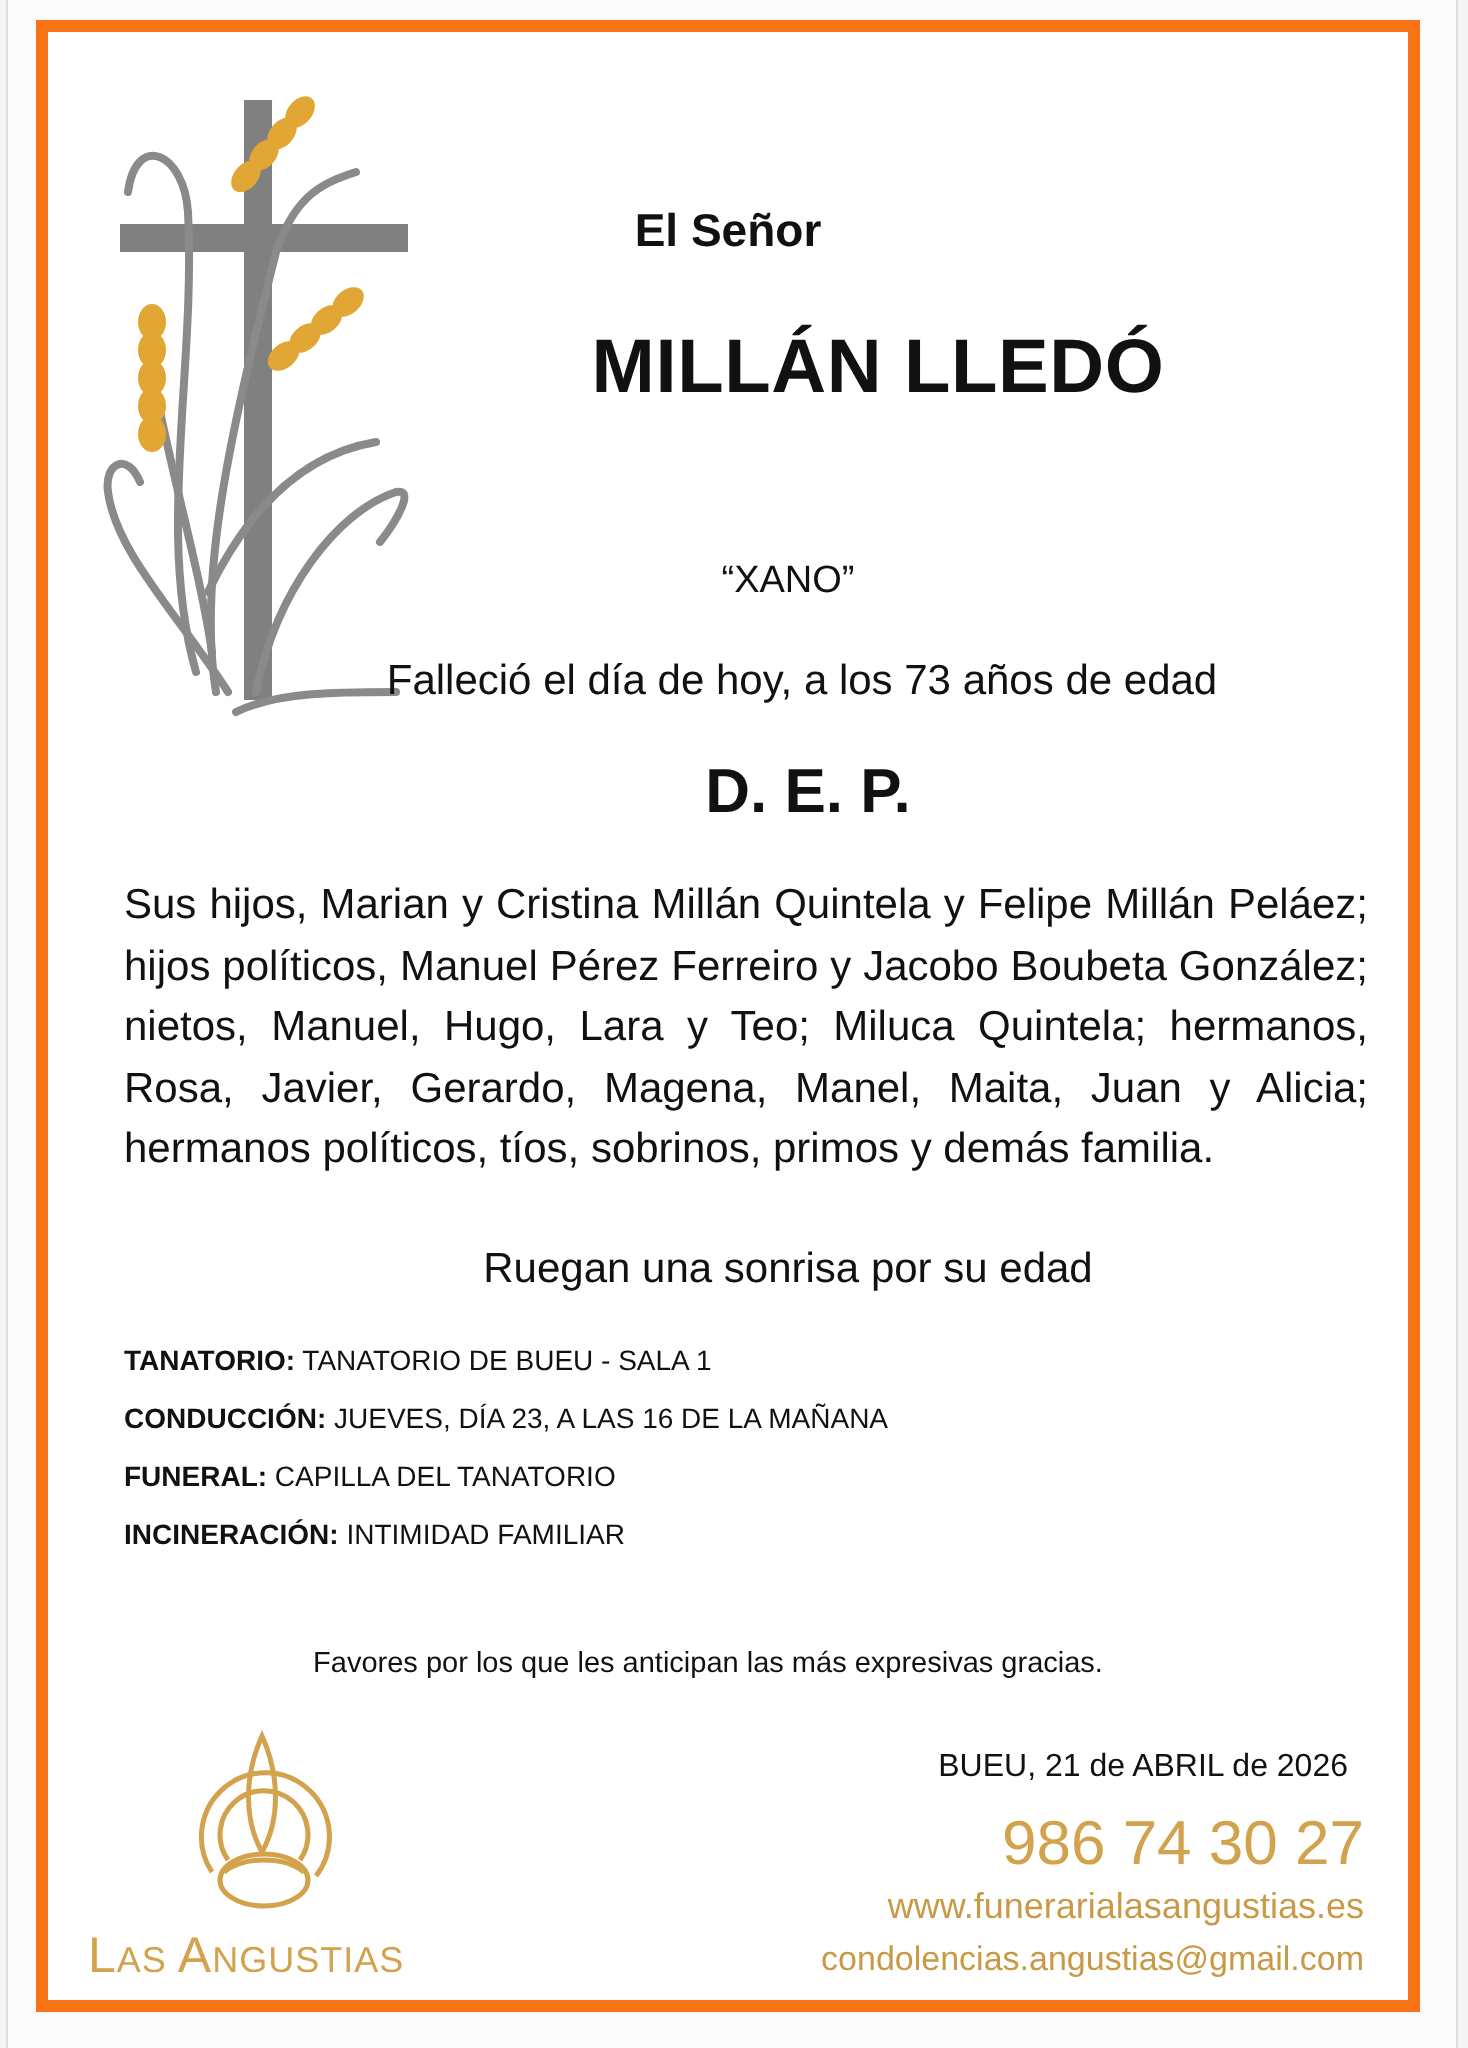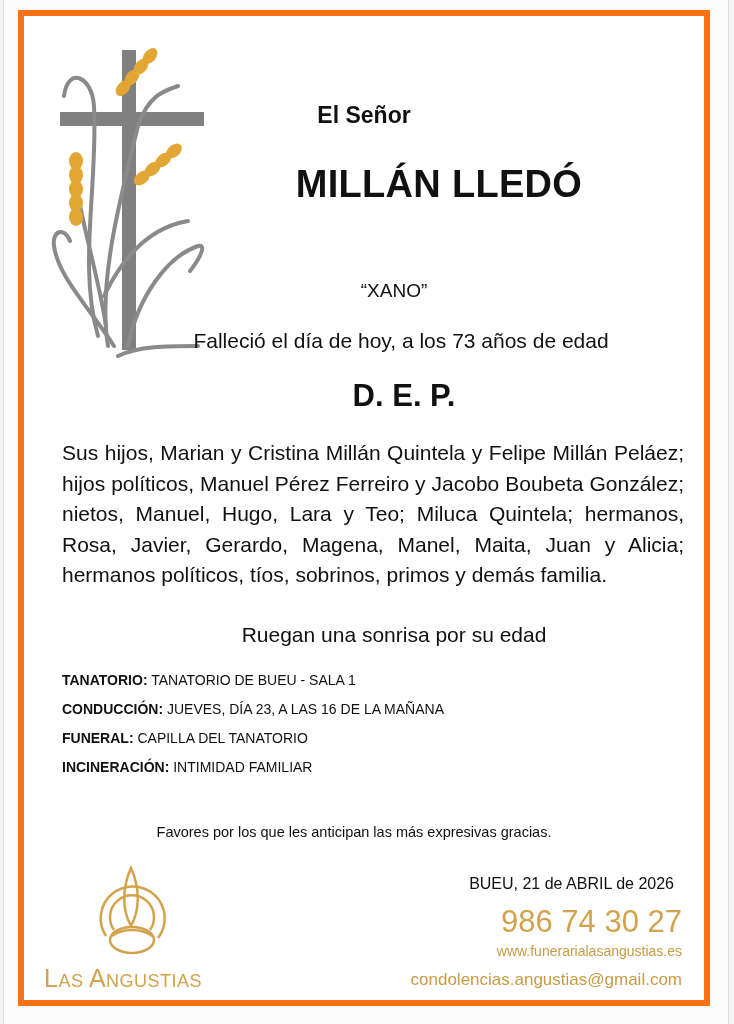--- a/index.html
+++ b/index.html
@@ -27,21 +27,21 @@
   .family {
     left: 58px; width: 622px; top: 432px; font-size: 21px; line-height: 30.5px;
     text-align: justify; color: #111;
   }
   .pray { left: 140px; width: 500px; top: 617px; font-size: 21px; }
   .details { left: 58px; top: 660px; width: 620px; font-size: 14px; line-height: 29px; color: #111; }
   .details .label { font-weight: bold; }
   .thanks { left: 60px; width: 580px; top: 792px; font-size: 14.5px; }
   .date { right: 52px; top: 849px; font-size: 16px; margin-top: 20px; }
   .phone { right: 44px; top: 898px; font-size: 31px; color: #d3a24c; }
-  .web { right: 44px; top: 937px; font-size: 14px; color: #c99a45; }
+  .web { right: 44px; top: 937px; font-size: 18px; color: #c99a45; }
   .mail { right: 44px; top: 964px; font-size: 17px; color: #c99a45; }
   .brand { left: 40px; top: 958px; font-size: 25px; color: #d3a24c; letter-spacing: 0.5px; }
   .brand .sm { font-size: 18px; }
   svg { display: block; }
 </style>
 </head>
 <body>
 
 <div class="page-edge"></div>
 

